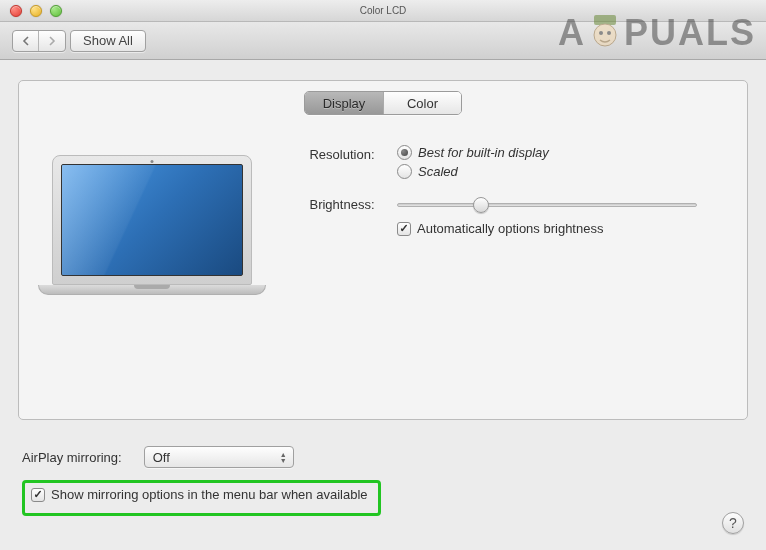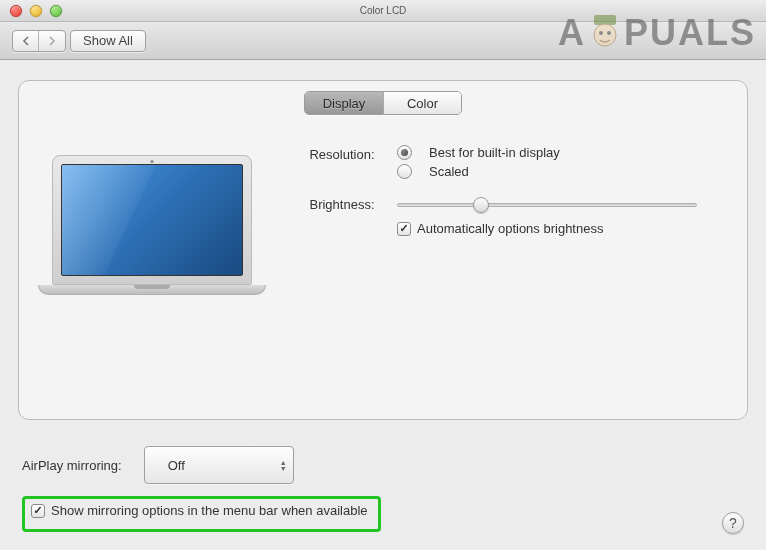--- a/index.html
+++ b/index.html
@@ -101,21 +101,21 @@
   }
   .watermark svg { margin: 0 2px; }
 
   
   .content {
     padding: 20px 18px 10px 18px;
   }
   .panel {
     background: #f4f4f4;
     border: 1px solid #bcbcbc;
-    border-radius: 11px;
+    border-radius: 5px;
     min-height: 340px;
     position: relative;
     padding: 14px 18px 30px 18px;
   }
 
   
   .tab-group {
     display: flex;
     justify-content: center;
     margin-bottom: 30px;
@@ -211,22 +211,23 @@
   }
   .ctrl-label {
     width: 100px;
     text-align: center;
     padding-right: 10px;
     padding-top: 2px;
   }
   .ctrl-body { flex: 1; }
 
   .radio-row {
-    display: flex; align-items: center; gap: 17px;
+    display: flex; align-items: center; gap: 6px;
     margin-bottom: 4px;
+    font-style: italic;
   }
   .radio {
     width: 15px; height: 15px; border-radius: 50%;
     border: 1px solid #8a8a8a;
     background: linear-gradient(to bottom, #fff, #e4e4e4);
     display: flex; align-items:center; justify-content:center;
   }
   .radio.checked::after {
     content:"";
     width: 7px; height:7px; border-radius:50%;
@@ -272,26 +273,26 @@
 
   
   .bottom {
     padding: 16px 22px 0 22px;
   }
   .dropdown-row {
     display:flex; align-items:center; gap: 22px;
     margin-bottom: 12px;
   }
   .dropdown {
-    width: 150px; height: 38px;
+    width: 150px; height: 22px;
     border: 1px solid #a0a0a0;
     border-radius: 4px;
     background: linear-gradient(to bottom, #fefefe, #e6e6e6);
     display:flex; align-items:center;
-    padding: 0 23px;
+    padding: 0 8px;
     position: relative;
     font-size: 13px;
     box-shadow: 0 1px 0 rgba(255,255,255,0.5);
   }
   .dropdown .arrows {
     position:absolute; right:6px; top:50%; transform:translateY(-50%);
     display:flex; flex-direction:column; gap:1px;
     color:#666;
   }
   .dropdown .arrows span { font-size:7px; line-height:5px; }

